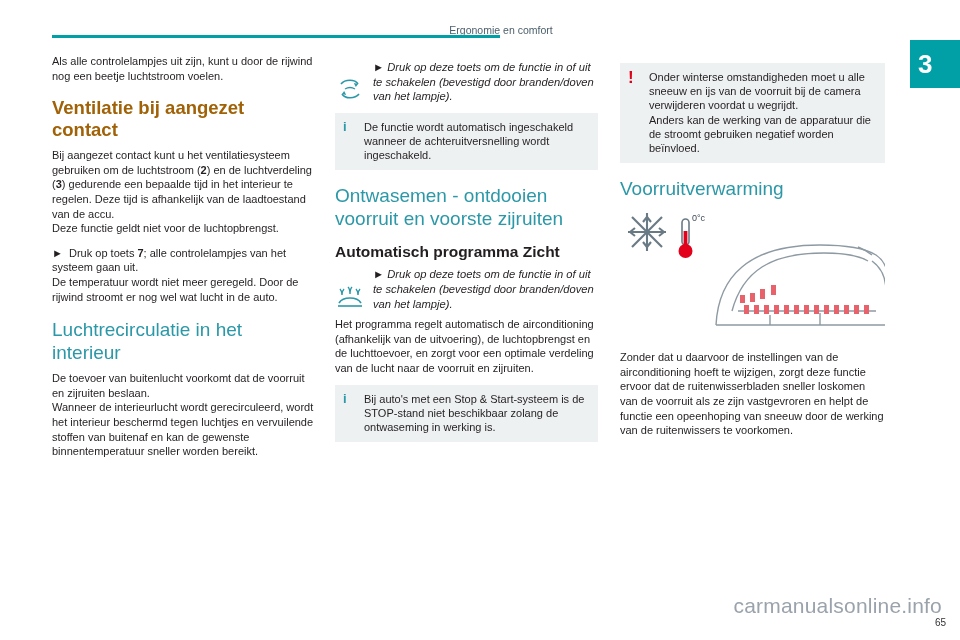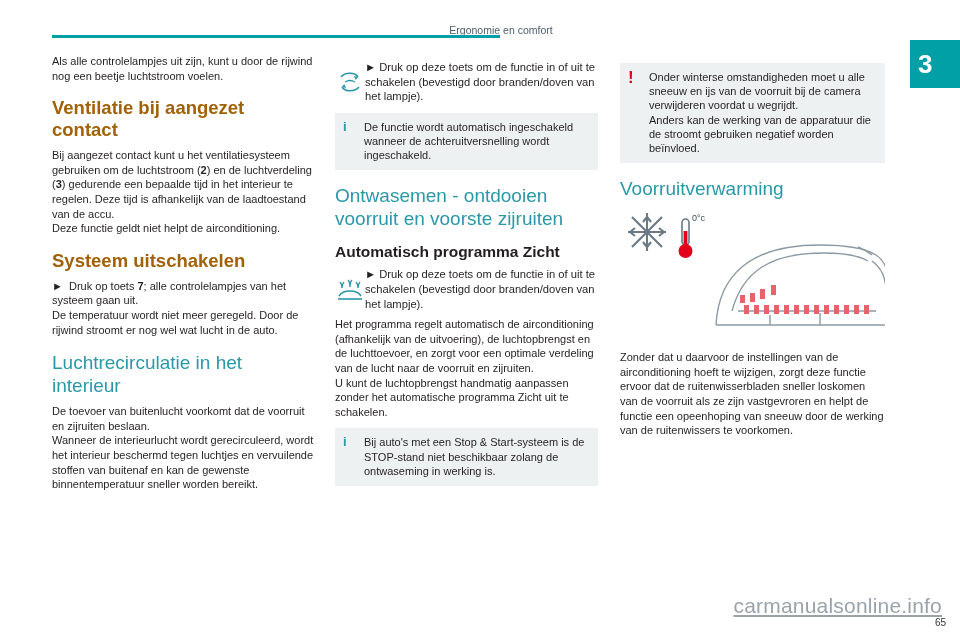--- a/index.html
+++ b/index.html
@@ -53,50 +53,49 @@
     background:#eef1f2; padding:7px 8px 8px 8px; margin:9px 0 9px 0;
     display:flex; gap:7px; align-items:flex-start;
     font-size:11px; line-height:14.2px;
   }
   .note .ic { flex:0 0 14px; font-weight:bold; font-size:13px; line-height:14px; }
   .note.info .ic { color:#2b98a8; }
   .note.warn .ic { color:#e2001a; font-size:17px; line-height:15px; }
   .note .tx { flex:1 1 auto; }
 
   
-  .iconrow { display:flex; gap:0; align-items:center; margin:6px 0 6px 0; }
+  .iconrow { display:flex; gap:8px; align-items:flex-end; margin:6px 0 6px 0;font-style:italic; }
   .iconrow .glyph { flex:0 0 30px; height:30px; display:flex; align-items:center; justify-content:center; }
   .iconrow .tx { flex:1 1 auto; font-size:11.2px; line-height:14.6px; }
 
   .fig { margin:6px 0 8px 0; }
   .pagenum {
     position:absolute; right:14px; bottom:12px; font-size:10px; color:#333;text-align:right;
   }
   .watermark {
     position:absolute; right:18px; bottom:22px;
-    font-size:21px; color:#9aa3ab; letter-spacing:.2px;text-decoration:underline;
+    font-size:21px; color:#9aa3ab; letter-spacing:.2px;
   }
   .strong { font-weight:bold; }
   svg { display:block; }
 </style>
 </head>
 <body>
 
 <div class="hdr">Ergonomie en comfort</div>
 <div class="hdr-rule"></div>
 <div class="chapter-tab">3</div>
 
 <div class="col c1">
   <p class="blk">Als alle controlelampjes uit zijn, kunt u door de rijwind nog een beetje luchtstroom voelen.</p>
 
   <h2>Ventilatie bij aangezet contact</h2>
   <p>Bij aangezet contact kunt u het ventilatiesysteem gebruiken om de luchtstroom (<span class="strong">2</span>) en de luchtverdeling (<span class="strong">3</span>) gedurende een bepaalde tijd in het interieur te regelen. Deze tijd is afhankelijk van de laadtoestand van de accu.</p>
-  <p class="blk">Deze functie geldt niet helpt de airconditioning.</p>
-
-  <h2>Systeem uitschakelen</h2>
+  <p class="blk">Deze functie geldt niet voor de luchtopbrengst.</p>
+
   <p>►&nbsp; Druk op toets <span class="strong">7</span>; alle controlelampjes van het systeem gaan uit.</p>
   <p class="blk">De temperatuur wordt niet meer geregeld. Door de rijwind stroomt er nog wel wat lucht in de auto.</p>
 
   <h2 class="teal">Luchtrecirculatie in het interieur</h2>
   <p>De toevoer van buitenlucht voorkomt dat de voorruit en zijruiten beslaan.</p>
   <p>Wanneer de interieurlucht wordt gerecirculeerd, wordt het interieur beschermd tegen luchtjes en vervuilende stoffen van buitenaf en kan de gewenste binnentemperatuur sneller worden bereikt.</p>
 </div>
 
 <div class="col c2">
   <div class="iconrow">
@@ -128,21 +127,20 @@
         <path d="M7 14 q0 -4 2 -6 M7 14 q0 -4 -2 -6" fill="none" stroke="#2b98a8" stroke-width="1.4"></path>
         <path d="M15 13 q0 -5 2 -7 M15 13 q0 -5 -2 -7" fill="none" stroke="#2b98a8" stroke-width="1.4"></path>
         <path d="M23 14 q0 -4 2 -6 M23 14 q0 -4 -2 -6" fill="none" stroke="#2b98a8" stroke-width="1.4"></path>
         <path d="M3 25 h24" stroke="#2b98a8" stroke-width="1.6" fill="none"></path>
       </svg>
     </div>
     <div class="tx">► Druk op deze toets om de functie in of uit te schakelen (bevestigd door branden/doven van het lampje).</div>
   </div>
 
   <p>Het programma regelt automatisch de airconditioning (afhankelijk van de uitvoering), de luchtopbrengst en de luchttoevoer, en zorgt voor een optimale verdeling van de lucht naar de voorruit en zijruiten.</p>
-  <p>U kunt de luchtopbrengst handmatig aanpassen zonder het automatische programma Zicht uit te schakelen.</p>
 
   <div class="note info">
     <div class="ic">i</div>
     <div class="tx">Bij auto's met een Stop &amp; Start-systeem is de STOP-stand niet beschikbaar zolang de ontwaseming in werking is.</div>
   </div>
 </div>
 
 <div class="col c3">
   <div class="note warn">
     <div class="ic">!</div>

